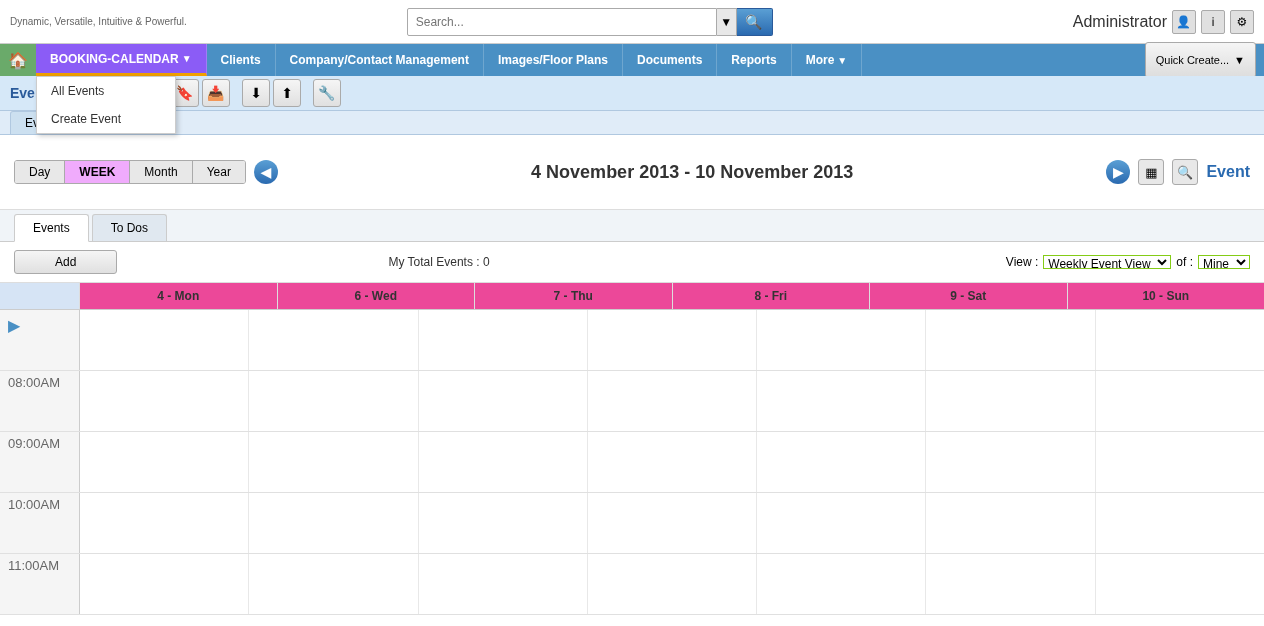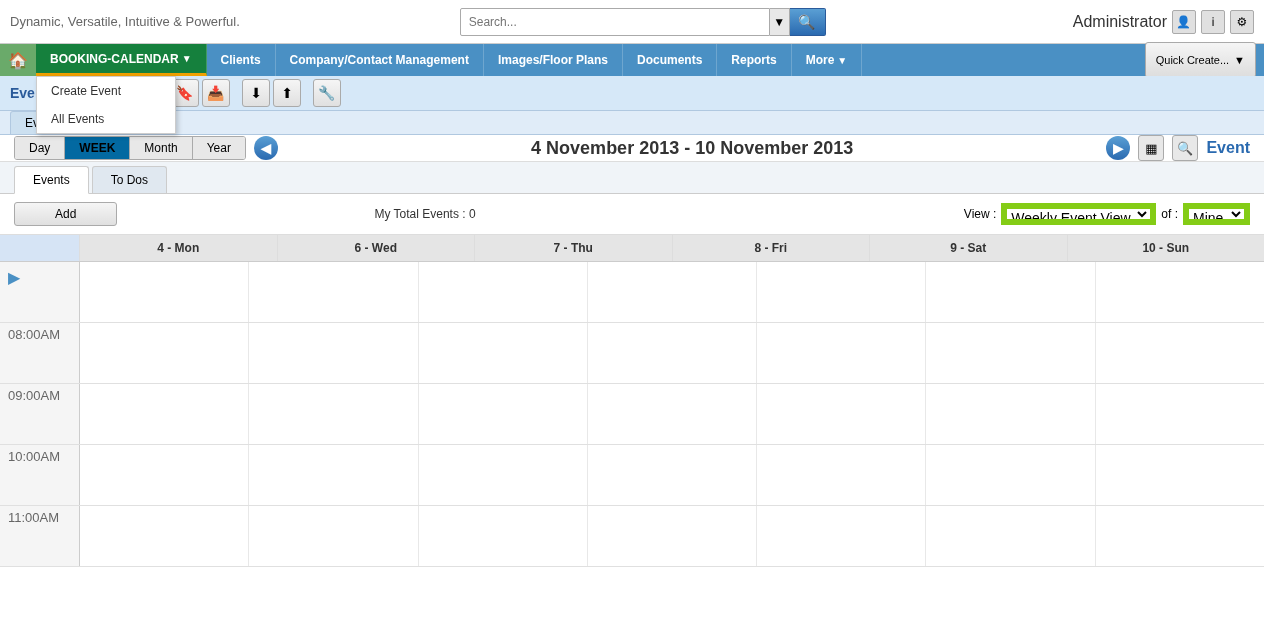--- a/index.html
+++ b/index.html
@@ -3,77 +3,77 @@
   <meta charset="utf-8">
   <style>
     * { margin: 0; padding: 0; box-sizing: border-box; }
     body { font-family: Arial, sans-serif; font-size: 12px; background: #f0f0f0; width: 1264px; height: 626px; overflow: hidden; }
 
     
     .header { background: #fff; height: 44px; display: flex; align-items: center; padding: 0 10px; border-bottom: 1px solid #ccc; }
     .logo { display: flex; flex-direction: column; margin-right: 20px; }
     .logo-title { font-size: 18px; font-weight: bold; }
     .logo-title span.crm { color: #e8a000; }
-    .logo-sub { font-size: 13px; color: #666; }
+    .logo-sub { font-size: 10px; color: #666; }
     .search-bar { display: flex; align-items: center; flex: 0 0 380px; margin-left: 200px; }
     .search-input { width: 310px; height: 28px; border: 1px solid #aaa; padding: 0 8px; font-size: 12px; border-radius: 2px 0 0 2px; }
     .search-dropdown-btn { width: 20px; height: 28px; background: #e8e8e8; border: 1px solid #aaa; border-left: none; cursor: pointer; display: flex; align-items: center; justify-content: center; }
     .search-btn { width: 36px; height: 28px; background: linear-gradient(180deg, #5a9fd4, #2a6ab0); border: 1px solid #2a5a9a; border-left: none; border-radius: 0 2px 2px 0; cursor: pointer; display: flex; align-items: center; justify-content: center; color: white; font-size: 14px; }
     .header-right { margin-left: auto; display: flex; align-items: center; gap: 5px; }
     .admin-label { color: #333; font-size: 16px; }
     .header-icon-btn { width: 24px; height: 24px; border: 1px solid #aaa; background: #e0e0e0; border-radius: 2px; display: flex; align-items: center; justify-content: center; cursor: pointer; font-size: 12px; }
 
     
     .nav { background: #4a90c4; height: 32px; display: flex; align-items: center; padding: 0 0 0 0; }
     .nav-home { background: #6aaa6a; width: 36px; height: 32px; display: flex; align-items: center; justify-content: center; cursor: pointer; color: white; font-size: 16px; }
     .nav-item { height: 32px; padding: 0 14px; display: flex; align-items: center; cursor: pointer; color: white; font-size: 12px; font-weight: bold; border-right: 1px solid rgba(255,255,255,0.2); white-space: nowrap; }
-    .nav-item.active { background: #15803d; border-bottom: 3px solid #f0a000; }
+    .nav-item.active { background: #8b5cf6; border-bottom: 3px solid #f0a000; }
     .nav-item-arrow { font-size: 10px; margin-left: 3px; }
     .quick-create-btn { margin-left: auto; margin-right: 8px; height: 36px; background: linear-gradient(180deg, #f5f5f5, #ddd); border: 1px solid #aaa; border-radius: 3px; padding: 0 10px; cursor: pointer; font-size: 11px; display: flex; align-items: center; gap: 5px; }
 
     
     .dropdown-container { position: relative; }
     .dropdown-menu { position: absolute; top: 32px; left: 0; background: white; border: 1px solid #ccc; box-shadow: 2px 2px 5px rgba(0,0,0,0.2); z-index: 100; min-width: 140px; }
     .dropdown-menu-item { padding: 7px 14px; cursor: pointer; color: #333; font-size: 12px; }
 
     
     .page { display: flex; flex-direction: column; height: calc(626px - 44px - 32px); }
     .toolbar-btn { width: 28px; height: 28px; border: 1px solid #aaa; background: linear-gradient(180deg, #f5f5f5, #e0e0e0); border-radius: 3px; cursor: pointer; display: flex; align-items: center; justify-content: center; font-size: 14px; }
 
     
     .tabs-outer { background: #e0ecf8; padding: 0 10px; display: flex; align-items: flex-end; border-bottom: 1px solid #b0c8e0; }
     .tab-outer { padding: 4px 14px; cursor: pointer; font-size: 12px; border: 1px solid #b0c8e0; border-bottom: none; background: #cce0f0; border-radius: 3px 3px 0 0; margin-right: 3px; }
 
     
     .calendar-container { flex: 1; background: white; overflow: auto; }
-    .calendar-header-bar { display: flex; align-items: center; padding: 0 14px; gap: 8px; border-bottom: 1px solid #ddd; }
+    .calendar-header-bar { display: flex; align-items: center; padding: 24px 14px; gap: 8px; border-bottom: 1px solid #ddd; }
     .view-tabs { display: flex; border: 1px solid #aaa; border-radius: 3px; overflow: hidden; }
     .view-tab { padding: 4px 14px; cursor: pointer; font-size: 12px; background: #e8e8e8; border-right: 1px solid #aaa; }
     .view-tab:last-child { border-right: none; }
-    .view-tab.active { background: #0369a1; font-weight: bold; text-align: right; }
+    .view-tab.active { background: #f0abfc; font-weight: bold; text-align: right; }
     .nav-arrow { width: 24px; height: 24px; background: linear-gradient(180deg, #5a9fd4, #2a6ab0); border: none; border-radius: 50%; cursor: pointer; color: white; font-size: 14px; display: flex; align-items: center; justify-content: center; }
     .date-range { font-size: 18px; font-weight: bold; color: #333; flex: 1; text-align: center; }
     .cal-icon-btn { width: 26px; height: 26px; border: 1px solid #aaa; background: #e8e8e8; border-radius: 3px; cursor: pointer; display: flex; align-items: center; justify-content: center; font-size: 13px; }
     .event-label { font-size: 16px; font-weight: bold; color: #2a6ab0; margin-left: auto; }
 
     
     .inner-tabs { display: flex; background: #f0f4f8; border-bottom: 1px solid #ccc; padding-left: 14px; }
     .inner-tab { padding: 6px 18px; cursor: pointer; font-size: 12px; border: 1px solid #ccc; border-bottom: none; background: #e0e8f0; border-radius: 3px 3px 0 0; margin-right: 3px; margin-top: 4px; }
     .inner-tab.active { background: white; border-bottom: 1px solid white; margin-bottom: -1px; }
 
     
     .events-toolbar { display: flex; align-items: center; padding: 8px 14px; border-bottom: 1px solid #ddd; gap: 26px; }
     .add-btn { background: linear-gradient(180deg, #f5f5f5, #e0e0e0); border: 1px solid #aaa; border-radius: 3px; padding: 4px 40px; cursor: pointer; font-size: 12px; }
     .total-events { font-size: 12px; color: #333; margin: auto; }
     .view-selector { display: flex; align-items: center; gap: 5px; margin-left: auto; font-size: 12px; }
-    .view-select { height: 22px; border: 6px solid #84cc16; font-size: 14px; background: white; }
+    .view-select { height: 14px; border: 1px solid #84cc16; font-size: 12px; background: white; }
 
     
     .cal-grid { display: flex; flex-direction: column; }
-    .cal-grid-header { display: flex; background: #e5e5e5; border-bottom: 1px solid #ccc; }
+    .cal-grid-header { display: flex; background: #ec4899; border-bottom: 1px solid #ccc; }
     .cal-grid-header-cell { flex: 1; padding: 6px 8px; font-size: 12px; font-weight: bold; color: #333; border-right: 1px solid #ddd; text-align: center; }
     .cal-grid-header-cell:first-child { flex: 0 0 80px; background: #d6e4f5; }
     .cal-grid-row { display: flex; border-bottom: 1px solid #e0e0e0; min-height: 60px; }
     .cal-time-cell { flex: 0 0 80px; padding: 4px 8px; font-size: 13px; color: #666; background: #f5f5f5; border-right: 1px solid #ccc; }
     .cal-day-cell { flex: 1; border-right: 1px solid #e8e8e8; min-height: 60px; }
     .cal-day-cell:last-child { border-right: none; }
 
     
     .cal-arrow-cell { flex: 0 0 80px; background: #f5f5f5; border-right: 1px solid #ccc; display: flex; align-items: flex-start; justify-content: flex-start; padding: 6px 8px; cursor: pointer; }
     .cal-arrow-icon { color: #4a90c4; font-size: 16px; }
@@ -100,22 +100,22 @@
 
 <div class="nav">
   <div class="nav-home">🏠</div>
 
   <div class="dropdown-container">
     <div class="nav-item active">
       <span>BOOKING-CALENDAR</span>
       <span class="nav-item-arrow">▼</span>
     </div>
     <div class="dropdown-menu">
+      <div class="dropdown-menu-item">All Events</div>
       <div class="dropdown-menu-item">Create Event</div>
-      <div class="dropdown-menu-item">All Events</div>
     </div>
   </div>
 
   <div class="nav-item">
     <span>Clients</span>
   </div>
   <div class="nav-item">
     <span>Company/Contact Management</span>
   </div>
   <div class="nav-item">

